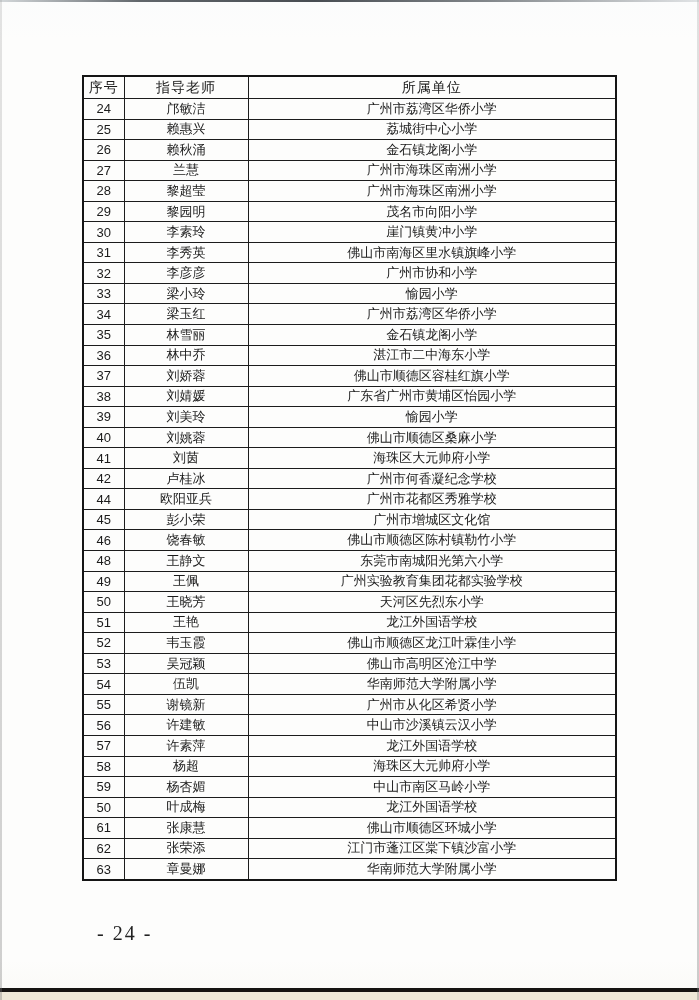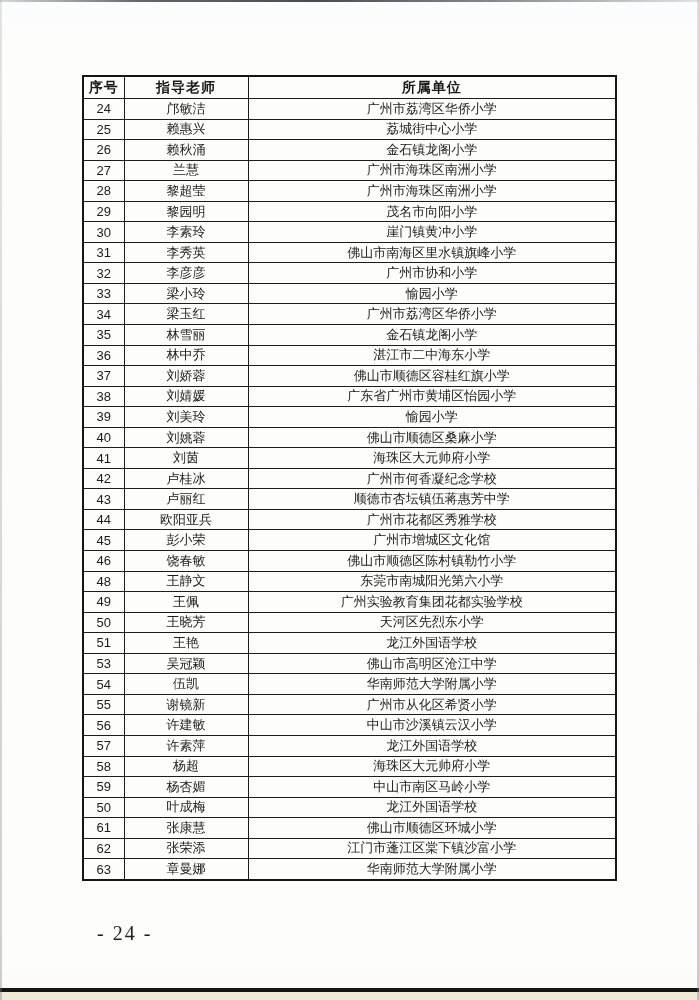--- a/index.html
+++ b/index.html
@@ -71,21 +71,21 @@
     border: 1px solid #1c1c1c;
     text-align: center;
     vertical-align: middle;
     padding: 0;
     overflow: hidden;
     white-space: nowrap;
   }
   table.roster th {
     height: 21px;
     font-size: 14px;
-    font-weight: bold;
+    font-weight: normal;
     letter-spacing: 1px;
   }
   table.roster td {
     height: 19.55px;
     font-size: 13px;
   }
   td[data-name="row-number-cell"] {
     font-size: 12.5px;
     font-family: Liberation Sans, sans-serif;
   }
@@ -207,25 +207,20 @@
           <td data-name="row-number-cell">41</td>
           <td data-name="teacher-name-cell">刘茵</td>
           <td data-name="unit-name-cell">海珠区大元帅府小学</td>
         </tr>
         <tr data-name="table-row">
           <td data-name="row-number-cell">42</td>
           <td data-name="teacher-name-cell">卢桂冰</td>
           <td data-name="unit-name-cell">广州市何香凝纪念学校</td>
         </tr>
         <tr data-name="table-row">
-          <td data-name="row-number-cell">43</td>
-          <td data-name="teacher-name-cell">卢丽红</td>
-          <td data-name="unit-name-cell">顺德市杏坛镇伍蒋惠芳中学</td>
-        </tr>
-        <tr data-name="table-row">
           <td data-name="row-number-cell">44</td>
           <td data-name="teacher-name-cell">欧阳亚兵</td>
           <td data-name="unit-name-cell">广州市花都区秀雅学校</td>
         </tr>
         <tr data-name="table-row">
           <td data-name="row-number-cell">45</td>
           <td data-name="teacher-name-cell">彭小荣</td>
           <td data-name="unit-name-cell">广州市增城区文化馆</td>
         </tr>
         <tr data-name="table-row">
@@ -245,20 +240,25 @@
         </tr>
         <tr data-name="table-row">
           <td data-name="row-number-cell">50</td>
           <td data-name="teacher-name-cell">王晓芳</td>
           <td data-name="unit-name-cell">天河区先烈东小学</td>
         </tr>
         <tr data-name="table-row">
           <td data-name="row-number-cell">51</td>
           <td data-name="teacher-name-cell">王艳</td>
           <td data-name="unit-name-cell">龙江外国语学校</td>
+        </tr>
+        <tr data-name="table-row">
+          <td data-name="row-number-cell">52</td>
+          <td data-name="teacher-name-cell">韦玉霞</td>
+          <td data-name="unit-name-cell">佛山市顺德区龙江叶霖佳小学</td>
         </tr>
         <tr data-name="table-row">
           <td data-name="row-number-cell">53</td>
           <td data-name="teacher-name-cell">吴冠颖</td>
           <td data-name="unit-name-cell">佛山市高明区沧江中学</td>
         </tr>
         <tr data-name="table-row">
           <td data-name="row-number-cell">54</td>
           <td data-name="teacher-name-cell">伍凯</td>
           <td data-name="unit-name-cell">华南师范大学附属小学</td>

